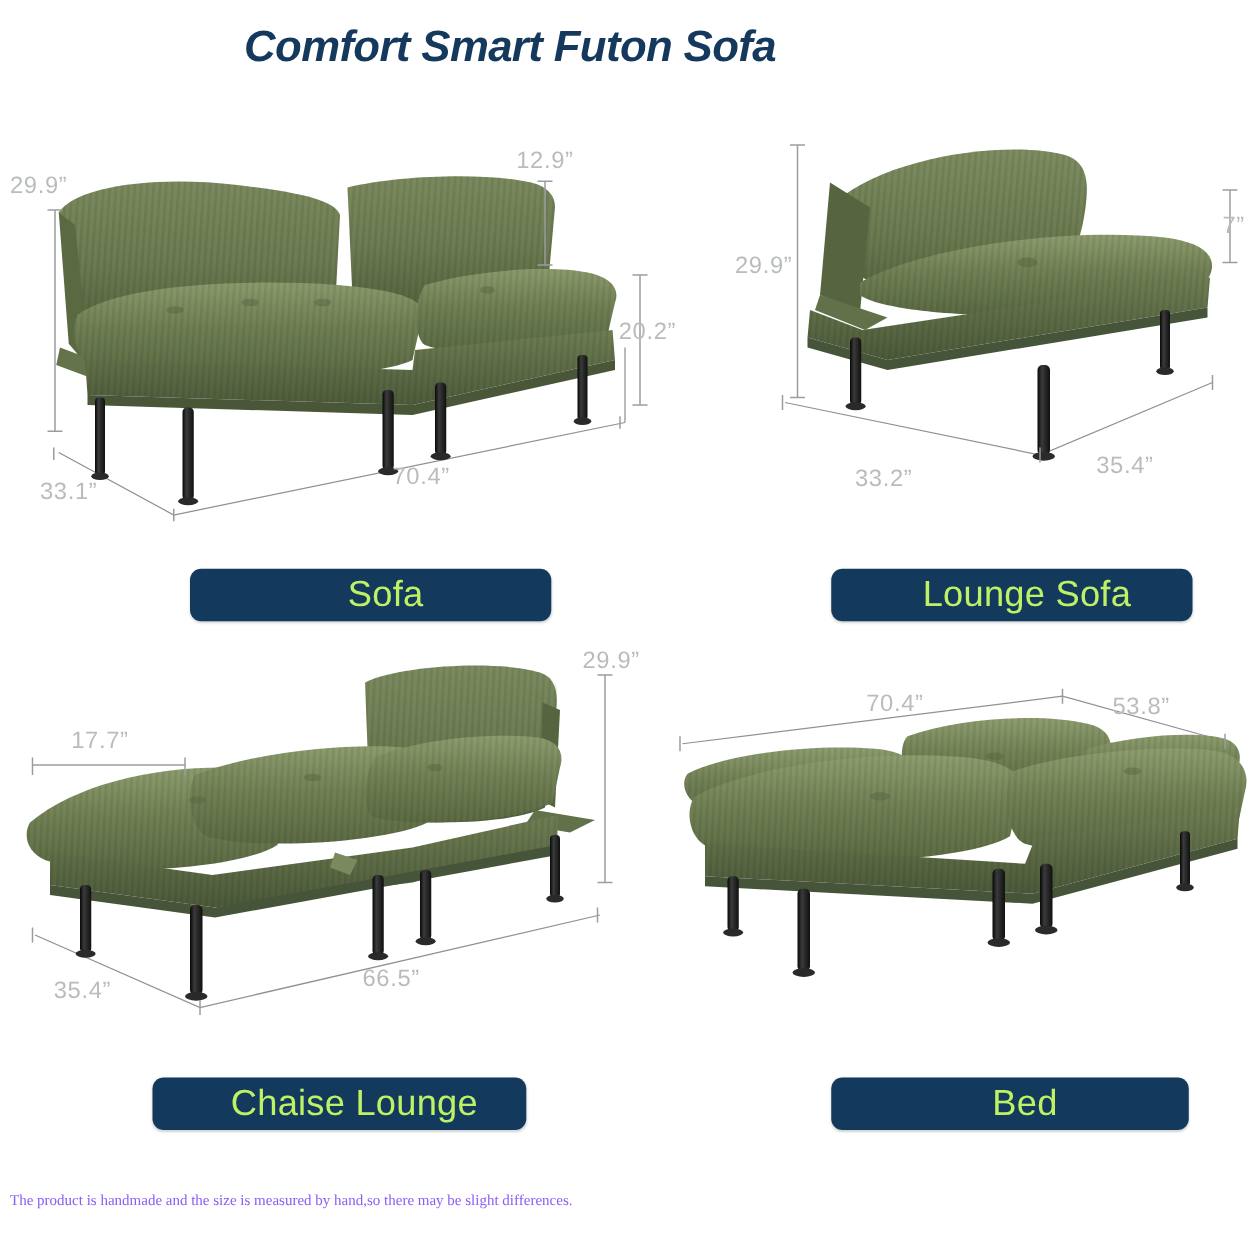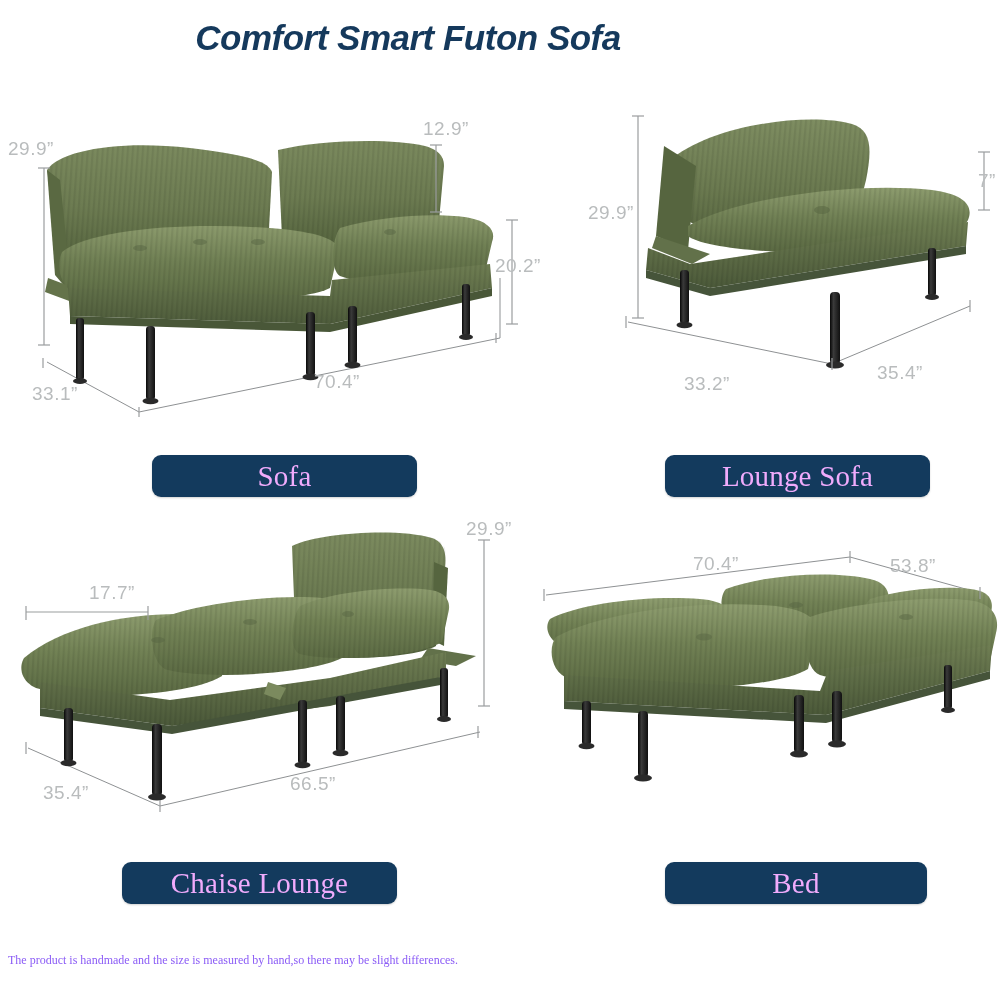--- a/index.html
+++ b/index.html
@@ -38,28 +38,29 @@
     font-size:19px;
     font-family:"Liberation Sans","DejaVu Sans",sans-serif;
     white-space:nowrap;
     letter-spacing:0.5px;
   }
 
   
   .badge{
     position:absolute;
     background:#133a5d;
-    color:#f0abfc;
+    color:#bef264;
     border-radius:9px;
     display:flex;align-items:center;justify-content:center;
     font-size:29px;
     font-weight:normal;
     letter-spacing:0.2px;
     box-shadow:0 1px 2px rgba(0,0,0,.18);
-    font-family:Liberation Serif, serif;
+    font-family:Liberation Sans, sans-serif;
+    padding-left:24px;
   }
   #badge-sofa   {left:152px;top:455px;width:265px;height:42px;}
   #badge-armless{left:665px;top:455px;width:265px;height:42px;}
   #badge-chaise {left:122px;top:862px;width:275px;height:42px;}
   #badge-bed    {left:665px;top:862px;width:262px;height:42px;}
 
   
   .footer{
     position:absolute;left:8px;top:953px;width:984px;
     font-size:12px;color:#8b5cf6;
@@ -156,21 +157,21 @@
         <path d="M512,120 L512,224"></path>
           <path d="M506,120 L518,120"></path>
           <path d="M506,224 L518,224"></path>
         <path d="M43,258 L43,268"></path>
           <path d="M139,307 L139,317"></path>
         <path d="M496,233 L496,243"></path>
       </g>
     </svg>
 
     <div class="dim" style="left:8px;top:38px;">29.9”</div>
-    <div class="dim" style="left:423px;top:18px;text-align:right;">12.9”</div>
+    <div class="dim" style="left:413px;top:18px;text-align:right;">12.9”</div>
     <div class="dim" style="left:495px;top:155px;">20.2”</div>
     <div class="dim" style="left:32px;top:283px;">33.1”</div>
     <div class="dim" style="left:314px;top:271px;">70.4”</div>
   </div>
 
   <div class="panel" id="panel-armless">
     <svg class="stage" viewBox="0 0 440 320">
       <defs>
         <linearGradient id="gBack2" x1="0" y1="0" x2="0" y2="1">
           <stop offset="0%" stop-color="#7e8d61"></stop>
@@ -317,21 +318,21 @@
           <path d="M148,96 L148,110"></path>
         <path d="M484,30 L484,196"></path>
           <path d="M478,30 L490,30"></path>
           <path d="M478,196 L490,196"></path>
         <path d="M26,232 L26,244"></path>
           <path d="M160,290 L160,302"></path>
           <path d="M478,216 L478,228"></path>
       </g>
     </svg>
 
-    <div class="dim" style="left:57px;top:72px;margin-left:32px;">17.7”</div>
+    <div class="dim" style="left:57px;top:72px;">17.7”</div>
     <div class="dim" style="left:466px;top:8px;">29.9”</div>
     <div class="dim" style="left:43px;top:272px;">35.4”</div>
     <div class="dim" style="left:290px;top:263px;">66.5”</div>
   </div>
 
   <div class="panel" id="panel-bed">
     <svg class="stage" viewBox="0 0 480 300">
       <defs>
         <linearGradient id="gSeat4" x1="0" y1="0" x2="0" y2="1">
           <stop offset="0%" stop-color="#8e9d6f"></stop>

